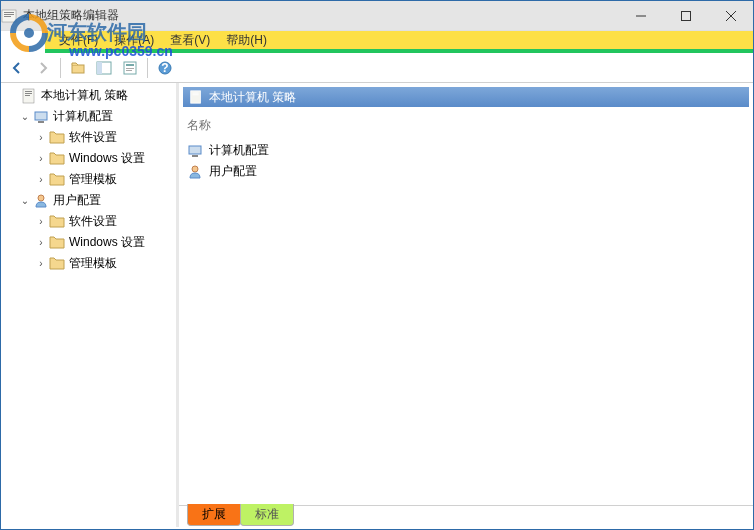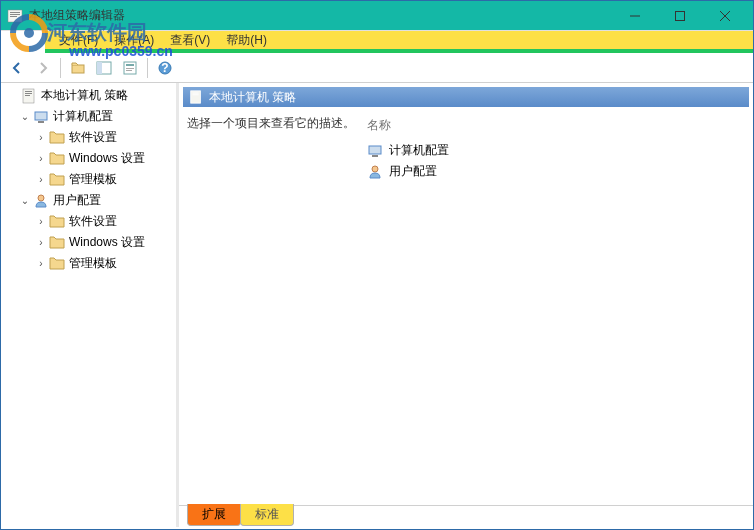--- a/index.html
+++ b/index.html
@@ -3,21 +3,21 @@
 <meta charset="utf-8">
 <style>
 * { box-sizing: border-box; margin: 0; padding: 0; font-family: "Microsoft YaHei", SimSun, Arial, sans-serif; font-size: 12px; }
 body { width: 754px; height: 530px; background: #fff; border: 1px solid #2d6aa8; position: relative; overflow: hidden; }
 
 .watermark { position: absolute; top: 8px; left: 8px; z-index: 1000; pointer-events: none; opacity: 0.85; }
 .watermark .logo { width: 40px; height: 40px; position: absolute; top: 4px; left: 0; }
 .watermark .text1 { position: absolute; top: 10px; left: 38px; color: #2d6aa8; font-size: 20px; font-weight: bold; white-space: nowrap; }
 .watermark .text2 { position: absolute; top: 34px; left: 60px; color: #1d4ed8; font-size: 14px; font-weight: bold; white-space: nowrap; }
 
-.titlebar { height: 30px; background: #14b8a6; display: flex; align-items: center; padding: 0 6px; border-bottom: 1px solid #e0e0e0; }
+.titlebar { height: 30px; background: #e5e5e5; display: flex; align-items: center; padding: 0 0; border-bottom: 1px solid #e0e0e0; }
 .titlebar .app-icon { width: 16px; height: 16px; margin-right: 6px; }
 .titlebar .title { flex: 1; color: #333; }
 .titlebar .win-controls { display: flex; gap: 0; }
 .titlebar .win-btn { width: 45px; height: 28px; display: flex; align-items: center; justify-content: center; cursor: pointer; }
 
 .menubar { height: 22px; background: #fde047; display: flex; align-items: center; padding: 0 6px; border-bottom: 4px solid #22c55e; margin-left: 44px; }
 .menubar .menu-item { padding: 2px 8px; cursor: pointer; color: #333; }
 
 .toolbar { height: 30px; background: #fff; display: flex; align-items: center; padding: 0 4px; border-bottom: 1px solid #d0d0d0; gap: 2px; }
 .toolbar .tool-btn { width: 24px; height: 24px; display: flex; align-items: center; justify-content: center; cursor: pointer; border: 1px solid transparent; }
@@ -35,21 +35,21 @@
 .main-panel { flex: 1; display: flex; flex-direction: column; background: #fff; }
 .main-header { height: 20px; background: linear-gradient(#7da7d9, #5a8bc9); color: #fff; display: flex; align-items: center; padding: 0 6px; font-weight: normal; margin: 4px 4px 0 4px; }
 .main-header .hdr-icon { width: 14px; height: 14px; margin-right: 6px; }
 .main-body { flex: 1; display: flex; padding: 8px; }
 .desc-col { width: 180px; color: #333; padding-right: 10px; }
 .list-col { flex: 1; }
 .list-header { color: #737373; padding: 2px 0 6px 0; }
 .list-item { display: flex; align-items: center; padding: 2px 0; cursor: pointer; }
 .list-item .item-icon { width: 16px; height: 16px; margin-right: 6px; }
 .tab-strip { height: 22px; display: flex; align-items: flex-end; border-top: 1px solid #d0d0d0; padding-left: 8px; background: #fff; }
-.tab { padding: 2px 14px; border: 1px solid #b0b0b0; border-top: none; background: #fde047; cursor: pointer; margin-right: -1px; border-radius: 0 0 4px 4px; color: #555; position: relative; top: -1px;}
+.tab { padding: 2px 14px; border: 1px solid #b0b0b0; border-top: none; background: #bef264; cursor: pointer; margin-right: -1px; border-radius: 0 0 4px 4px; color: #555; position: relative; top: -1px;}
 .tab.active { background: #f97316; color: #000; }
 
 .svg-doc { fill: #f5f5f0; stroke: #888; stroke-width: 0.5; }
 </style>
 </head>
 <body>
 
 <div class="watermark">
   <svg class="logo" viewBox="0 0 40 40">
     <path d="M20 4 A16 16 0 0 1 36 20" stroke="#f39c12" stroke-width="6" fill="none"></path>
@@ -216,23 +216,20 @@
   <div class="main-panel">
     <div class="main-header">
       <svg class="hdr-icon" viewBox="0 0 16 16">
           <rect x="2" y="1" width="11" height="14" fill="#f5f5f0" stroke="#fff"></rect>
           <rect x="4" y="3" width="7" height="1" fill="#fff"></rect>
           <rect x="4" y="5" width="7" height="1" fill="#fff"></rect>
         </svg>
       <span>本地计算机 策略</span>
     </div>
     <div class="main-body">
-      <div class="desc-col">
-        <div>选择一个项目来查看它的描述。</div>
-      </div>
       <div class="list-col">
         <div class="list-header">名称</div>
         <div class="list-item">
           <svg class="item-icon" viewBox="0 0 16 16">
               <rect x="2" y="3" width="12" height="8" fill="#cde" stroke="#5a8bc9"></rect>
               <rect x="5" y="12" width="6" height="2" fill="#888"></rect>
             </svg>
           <span>计算机配置</span>
         </div>
         <div class="list-item">

